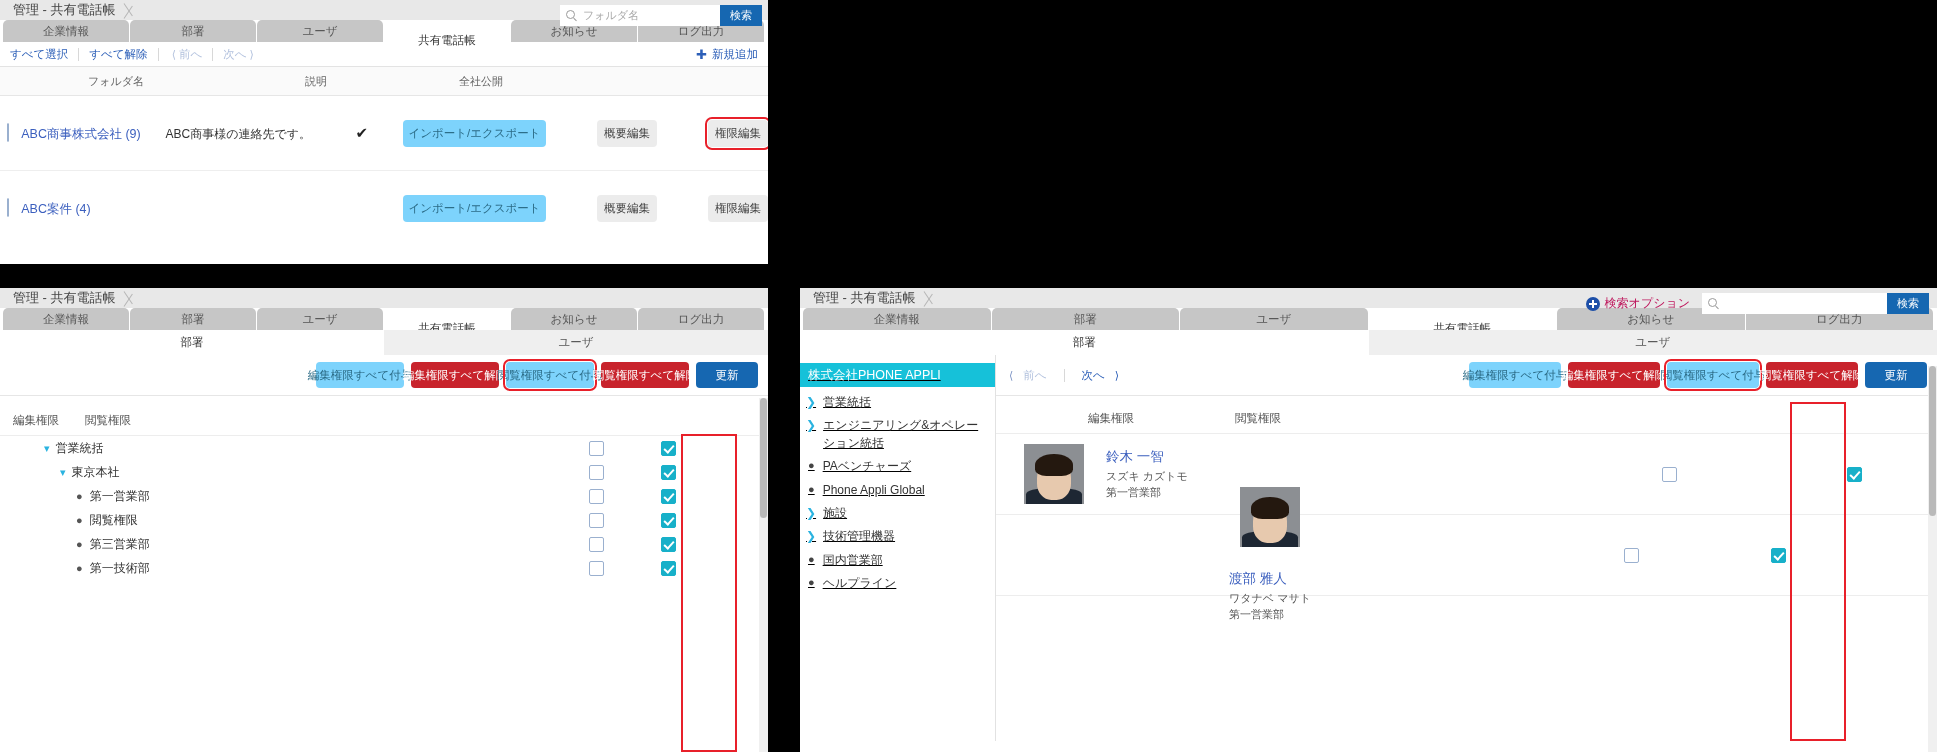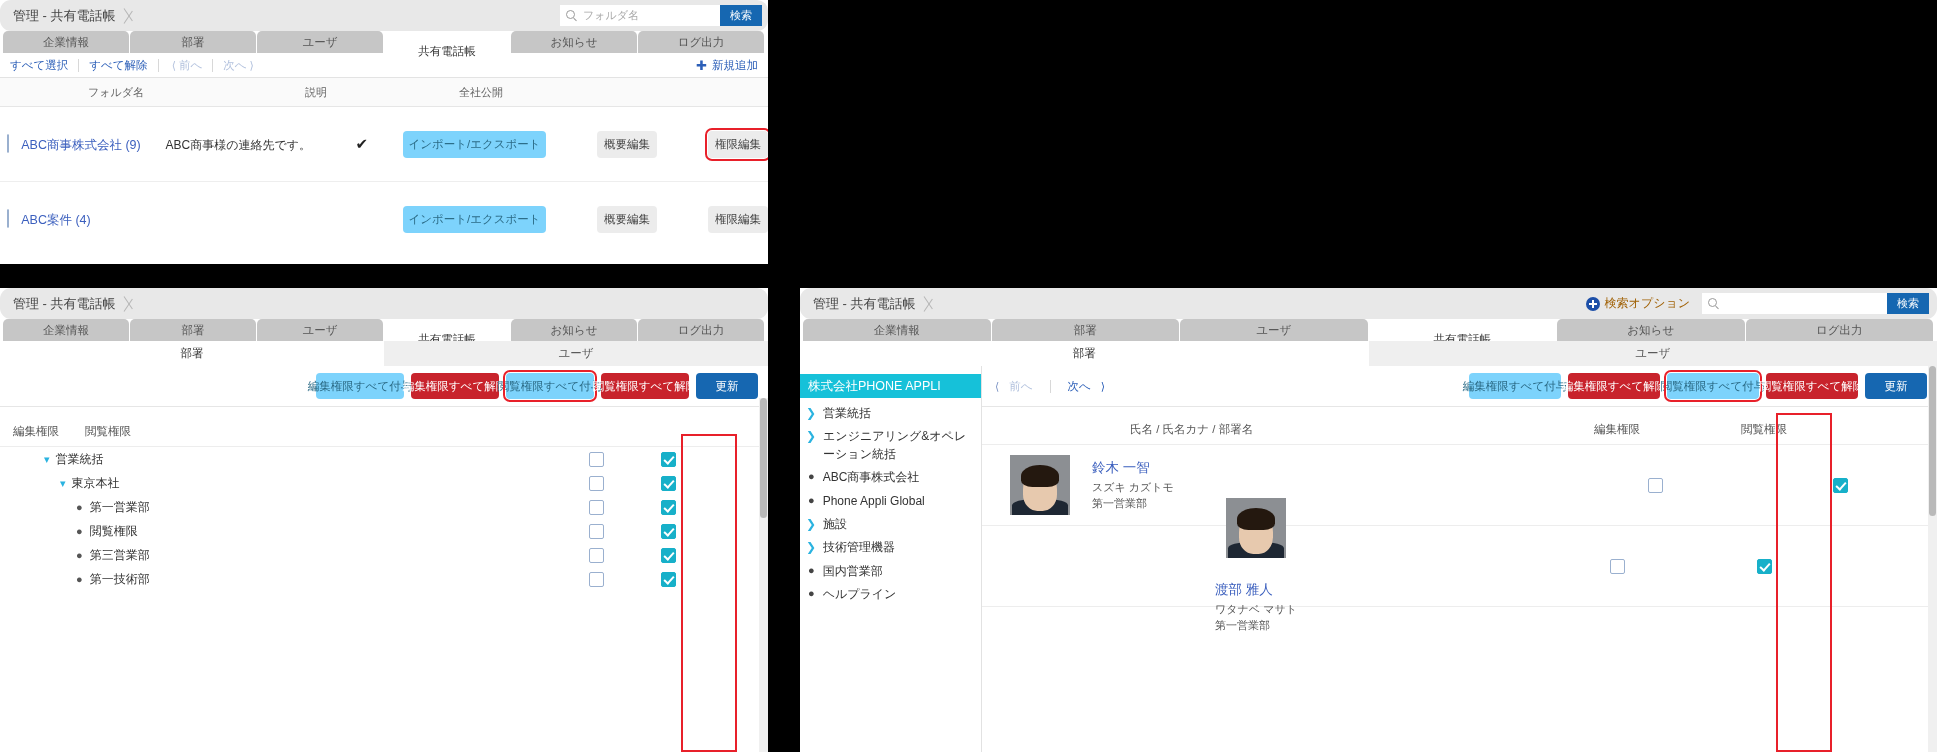--- a/index.html
+++ b/index.html
@@ -9,23 +9,22 @@
     background: #000;
     font-family: "Liberation Sans", "DejaVu Sans", sans-serif;
     overflow: hidden;
   }
   .stage { position: relative; width: 1937px; height: 752px; background: #000; }
 
   
   .panel { position: absolute; background: #fff; overflow: hidden; }
 
   .breadcrumb-bar {
-    height: 31px; background: #e8e8e8; display: flex; align-items: center;
+    height: 20px; background: #e8e8e8; display: flex; align-items: center;
     position: relative;
-    border-radius: 11px;
   }
   .crumb {
     font-size: 13px; color: #444; padding-left: 13px; white-space: nowrap;
   }
   .crumb-arrow {
     width: 26px; height: 31px; position: relative; margin-left: 6px;
   }
   .crumb-arrow::before,
   .crumb-arrow::after {
     content: ""; position: absolute; left: 2px; width: 15px; height: 1px;
@@ -57,21 +56,21 @@
     content: ""; position: absolute; width: 4px; height: 1.2px; background: #9a9a9a;
     transform: rotate(45deg); bottom: 1px; right: 0;
   }
   .search-ph { font-size: 11px; color: #aaa; white-space: nowrap; }
   .search-btn {
     background: #1667b1; color: #fff; font-size: 11px; height: 21px;
     padding: 0 10px; display: flex; align-items: center; justify-content: center;
     border: none;
   }
   .search-opt {
-    display: flex; align-items: center; gap: 5px; font-size: 12px; color: #a16207;
+    display: flex; align-items: center; gap: 5px; font-size: 12px; color: #be185d;
     white-space: nowrap;
     justify-content: center;
   }
   .plus-ic {
     width: 14px; height: 14px; border-radius: 50%; background: #1d4fa8;
     position: relative; flex: none;
   }
   .plus-ic::before, .plus-ic::after {
     content: ""; position: absolute; background: #fff; left: 50%; top: 50%;
   }
@@ -420,34 +419,34 @@
       <div class="tab">ログ出力</div>
     </div>
 
     <div class="subtabs">
       <div class="subtab active">部署</div>
       <div class="subtab">ユーザ</div>
     </div>
 
     <div style="display:flex;height:386px;">
 
-      <div style="width:182px;flex:none;border-right:1px solid #e2e2e2;padding-top:8px;">
+      <div style="width:196px;flex:none;border-right:1px solid #e2e2e2;padding-top:8px;text-decoration:underline;">
         <div class="org-head">株式会社PHONE APPLI</div>
         <div style="padding-top:4px;">
           <div class="org-item">
             <span class="org-chev">❯</span>
             <span>営業統括</span>
           </div>
           <div class="org-item">
             <span class="org-chev">❯</span>
             <span>エンジニアリング&amp;オペレーション統括</span>
           </div>
           <div class="org-item">
             <span class="org-dot">●</span>
-            <span>ABC商事株式会社</span>
+            <span>PAベンチャーズ</span>
           </div>
           <div class="org-item">
             <span class="org-dot">●</span>
             <span>Phone Appli Global</span>
           </div>
           <div class="org-item">
             <span class="org-chev">❯</span>
             <span>施設</span>
           </div>
           <div class="org-item">
@@ -477,21 +476,20 @@
           <span style="margin-left:auto;display:flex;gap:7px;align-items:center;">
             <button class="btn btn-lite" style="width:92px;">編集権限すべて付与</button>
             <button class="btn btn-red" style="width:92px;">編集権限すべて解除</button>
             <button class="btn btn-lite hl" style="width:92px;">閲覧権限すべて付与</button>
             <button class="btn btn-red" style="width:92px;">閲覧権限すべて解除</button>
             <button class="btn btn-blue" style="width:62px;">更新</button>
           </span>
         </div>
 
         <div class="perm-head" style="margin-top:8px;">
-          <div style="width:520px;padding-left:148px;">氏名 / 氏名カナ / 部署名</div>
           <div style="width:230px;text-align:center;">編集権限</div>
           <div style="width:64px;text-align:center;">閲覧権限</div>
         </div>
 
         <div class="user-row" style="height:81px;gap:38px;">
           <div style="width:520px;display:flex;align-items:center;padding-left:28px;gap:22px;">
             <div class="avatar">
               <div class="body"></div>
                 <div class="face"></div>
                 <div class="hair"></div>

